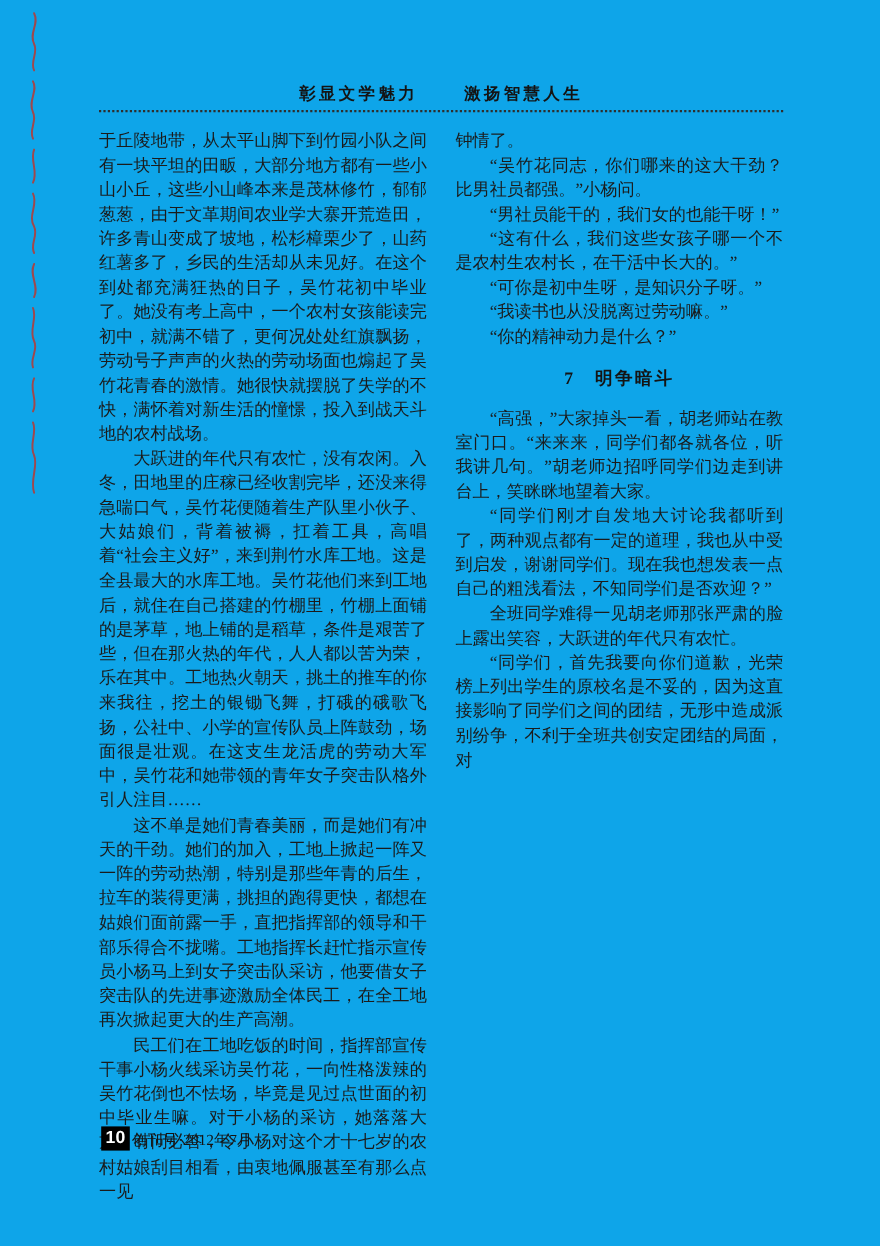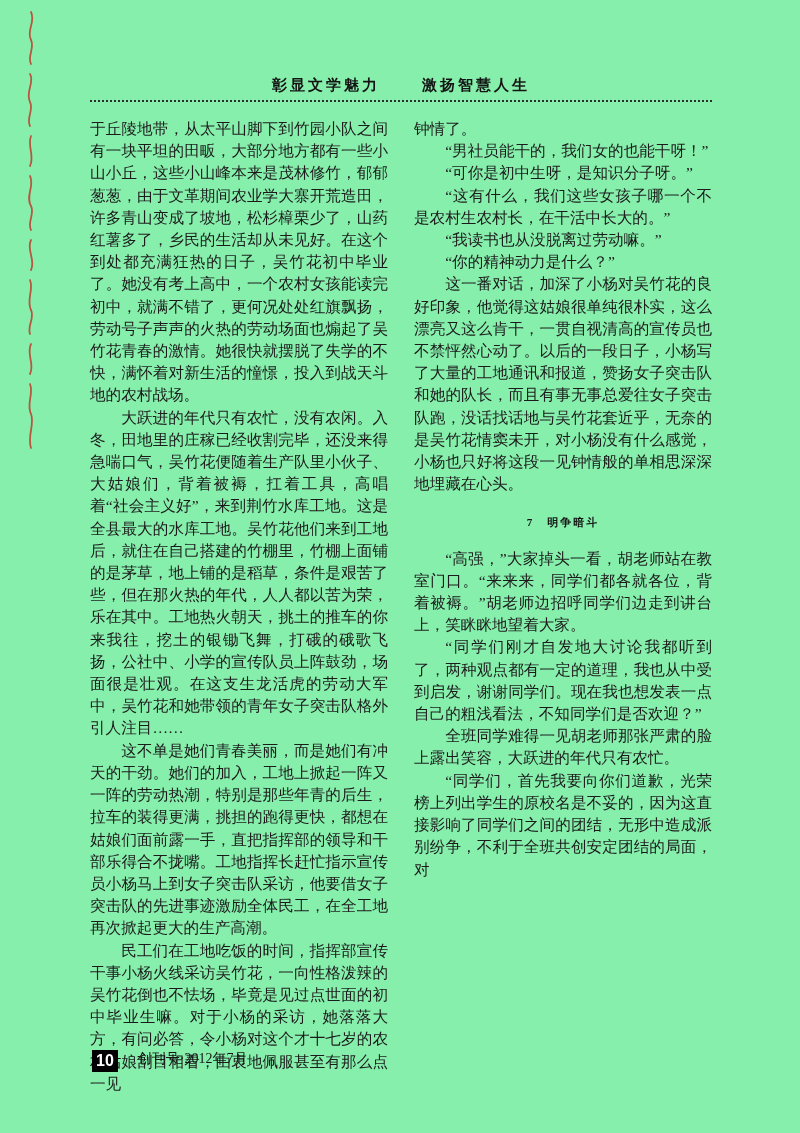--- a/index.html
+++ b/index.html
@@ -4,21 +4,21 @@
 <style>
   html, body {
     margin: 0;
     padding: 0;
     background: #ffffff;
   }
   .page {
     position: relative;
     width: 800px;
     height: 1133px;
-    background: #86efac;
+    background: #0ea5e9;
     overflow: hidden;
     font-family: "Liberation Serif", "DejaVu Serif", serif;
     color: #1b1b1b;
   }
   
   .margin-marks {
     position: absolute;
     left: 22px;
     top: 8px;
     opacity: 0.8;
@@ -58,32 +58,32 @@
     line-height: 22.2px;
     text-align: justify;
     text-justify: inter-character;
     color: #1b1b1b;
   }
   .col p { margin: 0; }
   .col p.indent { text-indent: 2em; }
   .section-heading {
     margin: 16px 0 14px 0;
     text-align: center;
-    font-size: 11px;
+    font-size: 16px;
     font-weight: bold;
     letter-spacing: 2px;
     color: #141414;
   }
   .footer {
     position: absolute;
     left: 92px;
-    top: 1050px;
+    top: 1024px;
     display: flex;
-    align-items: flex-start;
-    gap: 20px;
+    align-items: flex-end;
+    gap: 2px;
   }
   .pagenum {
     display: inline-block;
     background: #000000;
     color: #ffffff;
     font-weight: bold;
     font-size: 16px;
     line-height: 20px;
     padding: 1px 4px;
     font-family: "Liberation Sans", sans-serif;
@@ -122,28 +122,28 @@
 
     <div class="col">
       <p class="noindent">于丘陵地带，从太平山脚下到竹园小队之间有一块平坦的田畈，大部分地方都有一些小山小丘，这些小山峰本来是茂林修竹，郁郁葱葱，由于文革期间农业学大寨开荒造田，许多青山变成了坡地，松杉樟栗少了，山药红薯多了，乡民的生活却从未见好。在这个到处都充满狂热的日子，吴竹花初中毕业了。她没有考上高中，一个农村女孩能读完初中，就满不错了，更何况处处红旗飘扬，劳动号子声声的火热的劳动场面也煽起了吴竹花青春的激情。她很快就摆脱了失学的不快，满怀着对新生活的憧憬，投入到战天斗地的农村战场。</p>
       <p class="indent">大跃进的年代只有农忙，没有农闲。入冬，田地里的庄稼已经收割完毕，还没来得急喘口气，吴竹花便随着生产队里小伙子、大姑娘们，背着被褥，扛着工具，高唱着“社会主义好”，来到荆竹水库工地。这是全县最大的水库工地。吴竹花他们来到工地后，就住在自己搭建的竹棚里，竹棚上面铺的是茅草，地上铺的是稻草，条件是艰苦了些，但在那火热的年代，人人都以苦为荣，乐在其中。工地热火朝天，挑土的推车的你来我往，挖土的银锄飞舞，打硪的硪歌飞扬，公社中、小学的宣传队员上阵鼓劲，场面很是壮观。在这支生龙活虎的劳动大军中，吴竹花和她带领的青年女子突击队格外引人注目……</p>
       <p class="indent">这不单是她们青春美丽，而是她们有冲天的干劲。她们的加入，工地上掀起一阵又一阵的劳动热潮，特别是那些年青的后生，拉车的装得更满，挑担的跑得更快，都想在姑娘们面前露一手，直把指挥部的领导和干部乐得合不拢嘴。工地指挥长赶忙指示宣传员小杨马上到女子突击队采访，他要借女子突击队的先进事迹激励全体民工，在全工地再次掀起更大的生产高潮。</p>
       <p class="indent">民工们在工地吃饭的时间，指挥部宣传干事小杨火线采访吴竹花，一向性格泼辣的吴竹花倒也不怯场，毕竟是见过点世面的初中毕业生嘛。对于小杨的采访，她落落大方，有问必答，令小杨对这个才十七岁的农村姑娘刮目相看，由衷地佩服甚至有那么点一见</p>
     </div>
 
     <div class="col">
       <p class="noindent">钟情了。</p>
+      <p class="indent">“吴竹花同志，你们哪来的这大干劲？比男社员都强。”小杨问。</p>
       <p class="indent">“男社员能干的，我们女的也能干呀！”</p>
+      <p class="indent">“这有什么，我们这些女孩子哪一个不是农村生农村长，在干活中长大的。”</p>
       <p class="indent">“可你是初中生呀，是知识分子呀。”</p>
-      <p class="indent">“这有什么，我们这些女孩子哪一个不是农村生农村长，在干活中长大的。”</p>
       <p class="indent">“我读书也从没脱离过劳动嘛。”</p>
       <p class="indent">“你的精神动力是什么？”</p>
-      <p class="indent">这一番对话，加深了小杨对吴竹花的良好印象，他觉得这姑娘很单纯很朴实，这么漂亮又这么肯干，一贯自视清高的宣传员也不禁怦然心动了。以后的一段日子，小杨写了大量的工地通讯和报道，赞扬女子突击队和她的队长，而且有事无事总爱往女子突击队跑，没话找话地与吴竹花套近乎，无奈的是吴竹花情窦未开，对小杨没有什么感觉，小杨也只好将这段一见钟情般的单相思深深地埋藏在心头。</p>
       <h3 class="section-heading">7　明争暗斗</h3>
-      <p class="indent">“高强，”大家掉头一看，胡老师站在教室门口。“来来来，同学们都各就各位，背着被褥。”胡老师边招呼同学们边走到讲台上，笑眯眯地望着大家。</p>
+      <p class="indent">“高强，”大家掉头一看，胡老师站在教室门口。“来来来，同学们都各就各位，听我讲几句。”胡老师边招呼同学们边走到讲台上，笑眯眯地望着大家。</p>
       <p class="indent">“同学们刚才自发地大讨论我都听到了，两种观点都有一定的道理，我也从中受到启发，谢谢同学们。现在我也想发表一点自己的粗浅看法，不知同学们是否欢迎？”</p>
       <p class="indent">全班同学难得一见胡老师那张严肃的脸上露出笑容，大跃进的年代只有农忙。</p>
       <p class="indent">“同学们，首先我要向你们道歉，光荣榜上列出学生的原校名是不妥的，因为这直接影响了同学们之间的团结，无形中造成派别纷争，不利于全班共创安定团结的局面，对</p>
     </div>
 
   </div>
 
   <div class="footer">
     <span class="pagenum">10</span>
     <span class="issue">创刊号·2012年7月</span>

